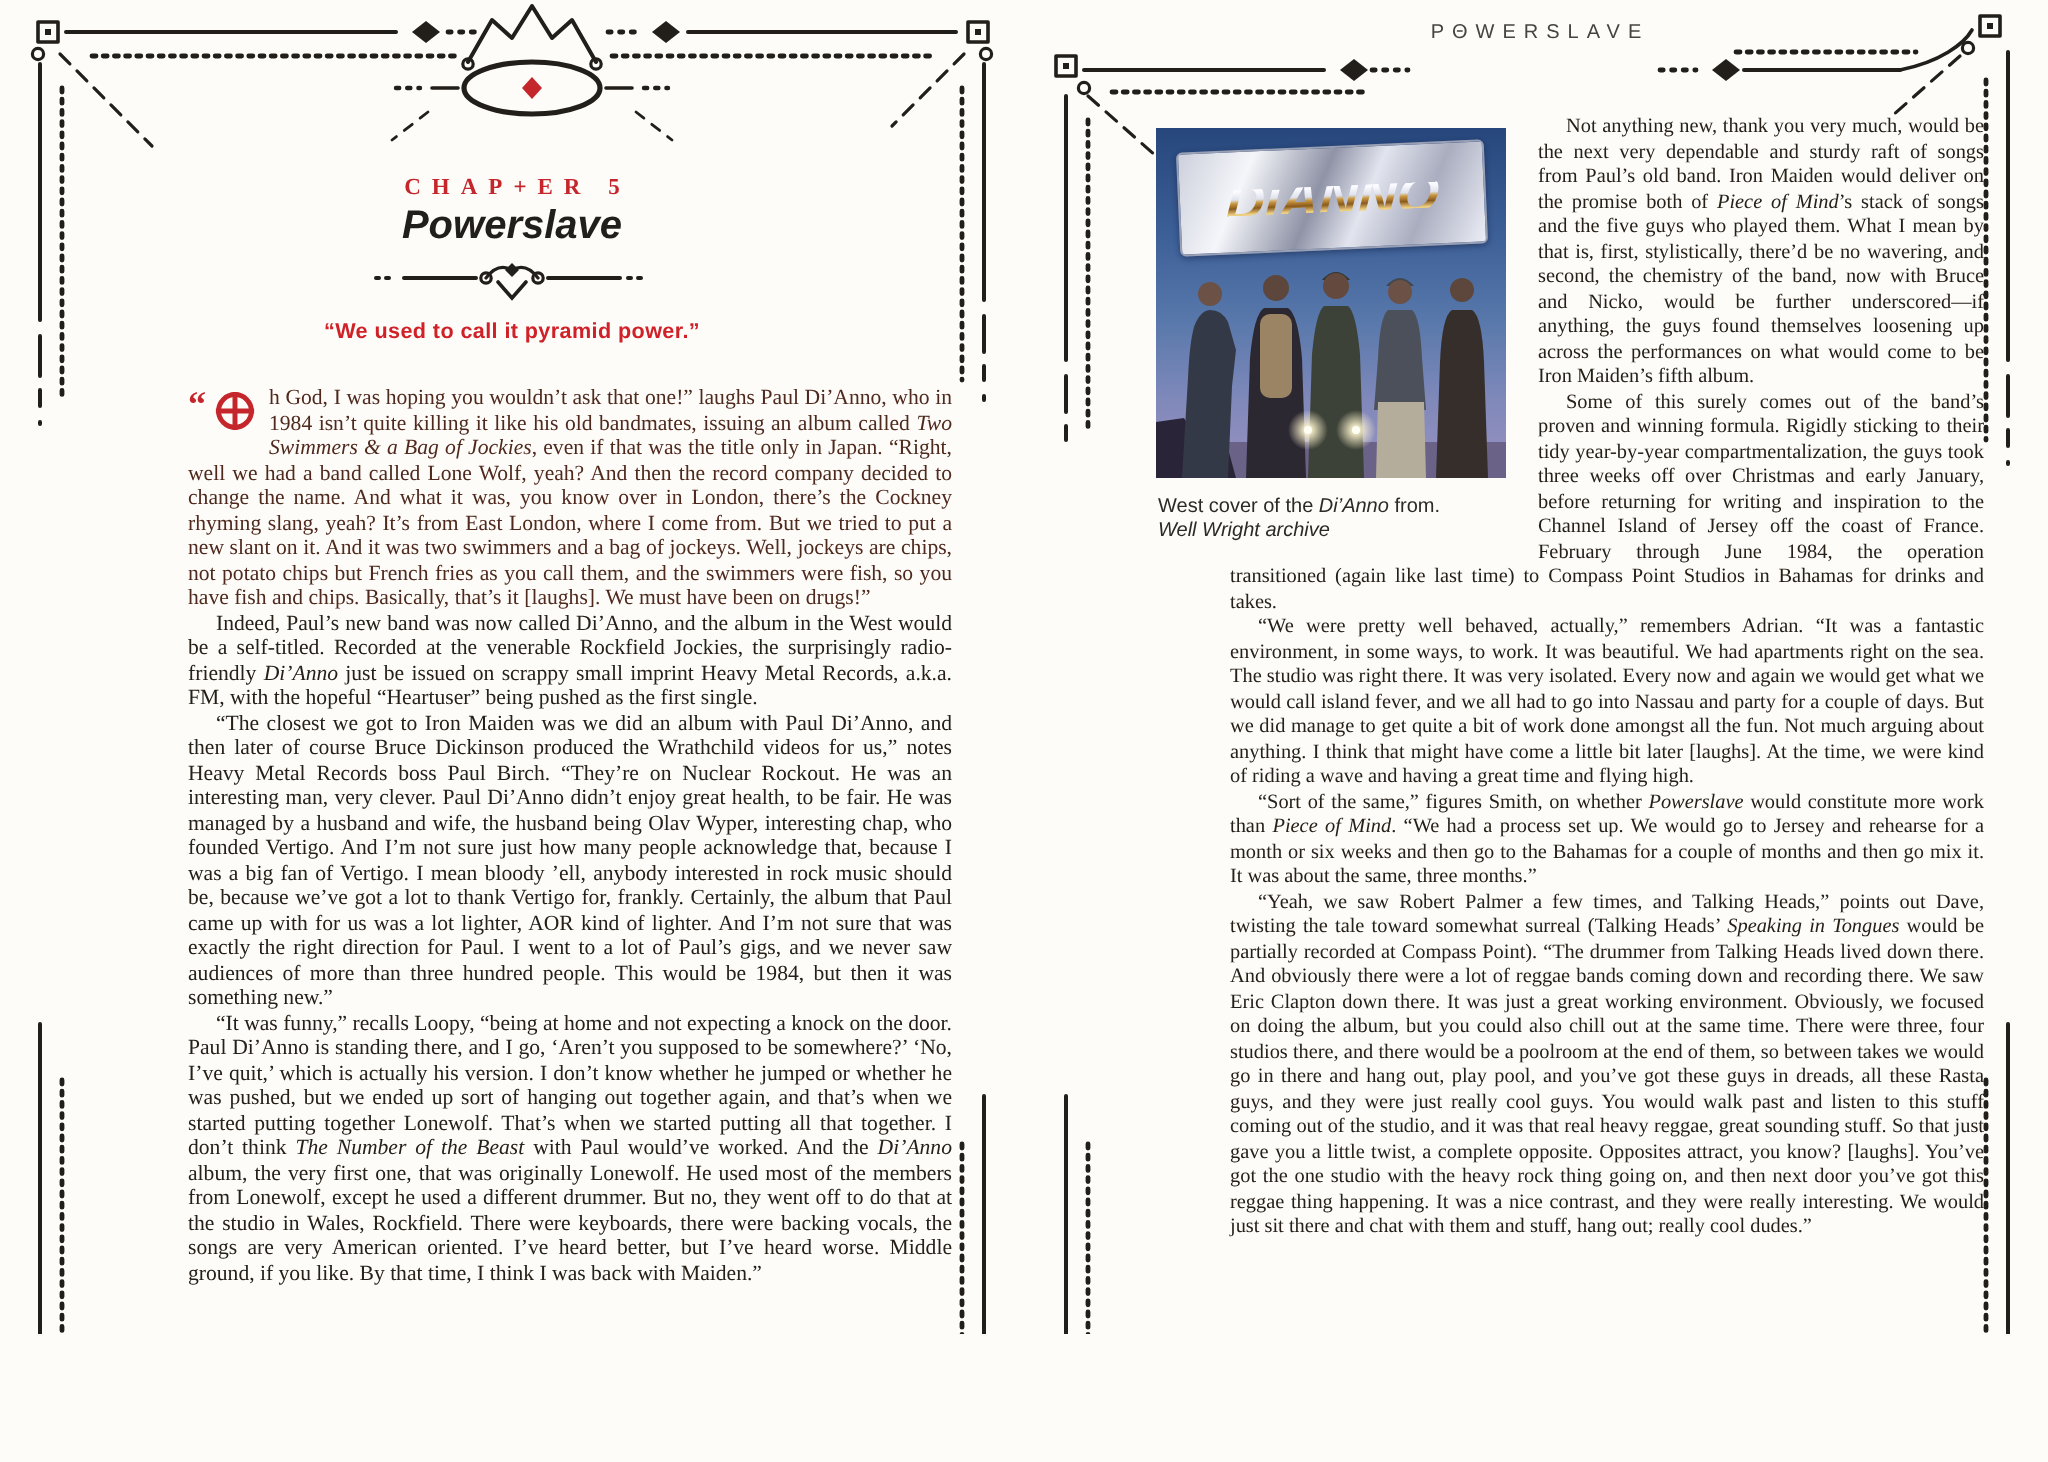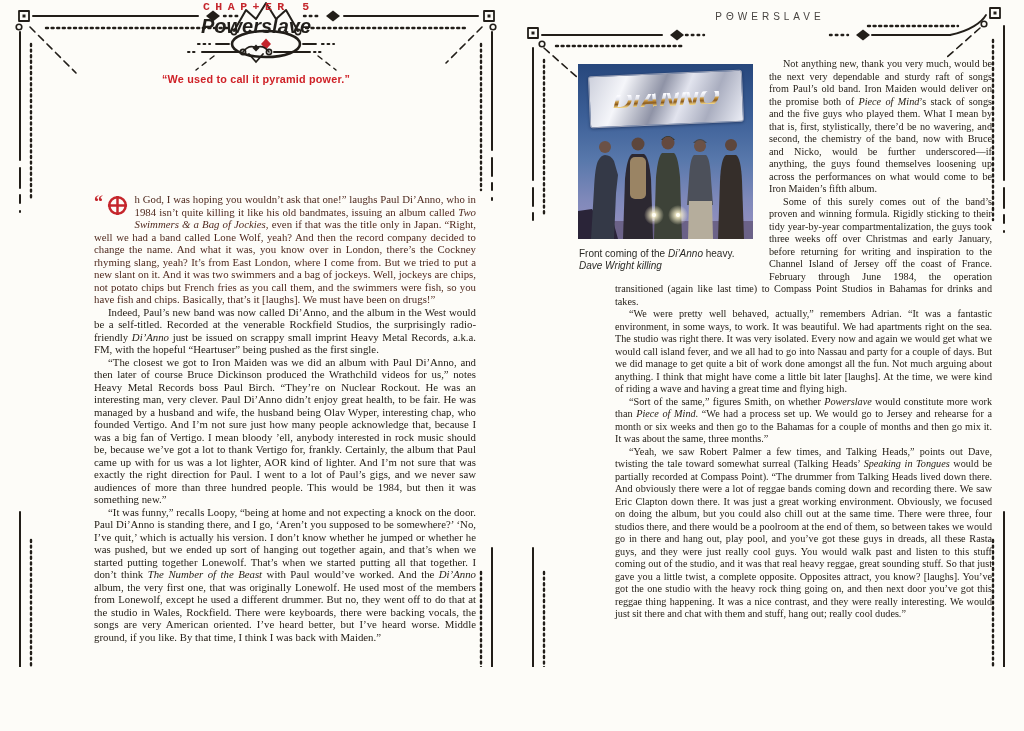--- a/index.html
+++ b/index.html
@@ -5,21 +5,21 @@
   html,body{margin:0;padding:0;background:#ffffff;}
   .spread{position:relative;width:1024px;height:731px;background:#fdfcf8;overflow:hidden;
           font-family:"Liberation Serif",serif;}
   .page{position:absolute;top:0;width:512px;height:667px;overflow:hidden;}
   .page.left{left:0;}
   .page.right{left:512px;}
   .frame{position:absolute;left:0;top:0;width:512px;height:731px;pointer-events:none;}
 
   
   .chap-head{position:absolute;left:0;top:0;width:512px;text-align:center;}
-  .chap-label{font-family:Liberation Mono, monospace;font-weight:bold;
+  .chap-label{margin-top:88px;font-family:Liberation Serif, serif;font-weight:bold;
               font-size:11.5px;letter-spacing:5.5px;text-indent:5.5px;color:#c5262c;}
   .chap-title{margin-top:2px;font-family:"Liberation Sans",sans-serif;font-style:italic;
               font-weight:600;font-size:20px;color:#221f1b;}
   .divider{display:block;margin:5px auto 0;width:140px;height:22px;}
   .epigraph{margin-top:8px;font-family:"Liberation Sans",sans-serif;font-weight:bold;
             font-size:10.8px;letter-spacing:.2px;color:#cf2127;text-align:center;}
 
   
   .body-copy p{margin:0;text-align:justify;padding-left:37px;}
   .it{font-style:italic;}
@@ -159,21 +159,21 @@
     <div class="body-copy left-copy">
       <p class="opening">
         <span class="lead-float">
           <span class="lead-quote">“</span>
           <svg class="lead-symbol" viewBox="0 0 22 22">
             <circle cx="11" cy="11" r="8.6" fill="none" stroke="#c5262c" stroke-width="2.6"></circle>
             <path d="M11 1 V21 M1 11 H21" stroke="#c5262c" stroke-width="2.6" fill="none"></path>
           </svg>
         </span><span><span>h God, I was hoping you wouldn’t ask that one!” laughs Paul Di’Anno, who in 1984 isn’t quite killing it like his old bandmates, issuing an album called </span><span class="it">Two Swimmers &amp; a Bag of Jockies</span><span>, even if that was the title only in Japan. “Right, well we had a band called Lone Wolf, yeah? And then the record company decided to change the name. And what it was, you know over in London, there’s the Cockney rhyming slang, yeah? It’s from East London, where I come from. But we tried to put a new slant on it. And it was two swimmers and a bag of jockeys. Well, jockeys are chips, not potato chips but French fries as you call them, and the swimmers were fish, so you have fish and chips. Basically, that’s it [laughs]. We must have been on drugs!”</span></span>
       </p>
-      <p class="indent"><span>Indeed, Paul’s new band was now called Di’Anno, and the album in the West would be a self-titled. Recorded at the venerable Rockfield Studios, the surprisingly radio-friendly </span><span class="it">Di’Anno</span><span> just be issued on scrappy small imprint Heavy Metal Records, a.k.a. FM, with the hopeful “Heartuser” being pushed as the first single.</span></p>
+      <p class="indent"><span>Indeed, Paul’s new band was now called Di’Anno, and the album in the West would be a self-titled. Recorded at the venerable Rockfield Jockies, the surprisingly radio-friendly </span><span class="it">Di’Anno</span><span> just be issued on scrappy small imprint Heavy Metal Records, a.k.a. FM, with the hopeful “Heartuser” being pushed as the first single.</span></p>
       <p class="indent"><span>“The closest we got to Iron Maiden was we did an album with Paul Di’Anno, and then later of course Bruce Dickinson produced the Wrathchild videos for us,” notes Heavy Metal Records boss Paul Birch. “They’re on Nuclear Rockout. He was an interesting man, very clever. Paul Di’Anno didn’t enjoy great health, to be fair. He was managed by a husband and wife, the husband being Olav Wyper, interesting chap, who founded Vertigo. And I’m not sure just how many people acknowledge that, because I was a big fan of Vertigo. I mean bloody ’ell, anybody interested in rock music should be, because we’ve got a lot to thank Vertigo for, frankly. Certainly, the album that Paul came up with for us was a lot lighter, AOR kind of lighter. And I’m not sure that was exactly the right direction for Paul. I went to a lot of Paul’s gigs, and we never saw audiences of more than three hundred people. This would be 1984, but then it was something new.”</span></p>
       <p class="indent"><span>“It was funny,” recalls Loopy, “being at home and not expecting a knock on the door. Paul Di’Anno is standing there, and I go, ‘Aren’t you supposed to be somewhere?’ ‘No, I’ve quit,’ which is actually his version. I don’t know whether he jumped or whether he was pushed, but we ended up sort of hanging out together again, and that’s when we started putting together Lonewolf. That’s when we started putting all that together. I don’t think </span><span class="it">The Number of the Beast</span><span> with Paul would’ve worked. And the </span><span class="it">Di’Anno</span><span> album, the very first one, that was originally Lonewolf. He used most of the members from Lonewolf, except he used a different drummer. But no, they went off to do that at the studio in Wales, Rockfield. There were keyboards, there were backing vocals, the songs are very American oriented. I’ve heard better, but I’ve heard worse. Middle ground, if you like. By that time, I think I was back with Maiden.”</span></p>
     </div>
 
     <div class="folio folio-left">162</div>
   </section>
 
   <section class="page right">
 
     <svg class="frame" viewBox="0 0 512 731">
@@ -271,22 +271,22 @@
             <circle cx="153" cy="18" r="6" fill="#5d463c"></circle>
             <path d="M140 112 L142 54 Q143 31 148 28 L158 28 Q163 31 164 54 L166 112 Z" fill="#352e2a"></path>
 
             <circle cx="76" cy="88" r="10" fill="url(#lightA)"></circle>
             <circle cx="76" cy="88" r="2" fill="#fffef5"></circle>
             <circle cx="100" cy="88" r="10" fill="url(#lightA)"></circle>
             <circle cx="100" cy="88" r="2" fill="#fffef5"></circle>
           </svg>
         </div>
         <figcaption class="caption">
-          <div class="cap-line"><span>Front coming of the </span><span class="it">Di’Anno</span><span> heavy.</span></div>
-          <div class="cap-line"><span class="it">Dave Wright killing</span></div>
+          <div class="cap-line"><span>West cover of the </span><span class="it">Di’Anno</span><span> from.</span></div>
+          <div class="cap-line"><span class="it">Well Wright archive</span></div>
         </figcaption>
       </figure>
       <p class="indent"><span>Not anything new, thank you very much, would be the next very dependable and sturdy raft of songs from Paul’s old band. Iron Maiden would deliver on the promise both of </span><span class="it">Piece of Mind</span><span>’s stack of songs and the five guys who played them. What I mean by that is, first, stylistically, there’d be no wavering, and second, the chemistry of the band, now with Bruce and Nicko, would be further underscored—if anything, the guys found themselves loosening up across the performances on what would come to be Iron Maiden’s fifth album.</span></p>
       <p class="indent"><span>Some of this surely comes out of the band’s proven and winning formula. Rigidly sticking to their tidy year-by-year compartmentalization, the guys took three weeks off over Christmas and early January, before returning for writing and inspiration to the Channel Island of Jersey off the coast of France. February through June 1984, the operation transitioned (again like last time) to Compass Point Studios in Bahamas for drinks and takes.</span></p>
       <p class="indent"><span>“We were pretty well behaved, actually,” remembers Adrian. “It was a fantastic environment, in some ways, to work. It was beautiful. We had apartments right on the sea. The studio was right there. It was very isolated. Every now and again we would get what we would call island fever, and we all had to go into Nassau and party for a couple of days. But we did manage to get quite a bit of work done amongst all the fun. Not much arguing about anything. I think that might have come a little bit later [laughs]. At the time, we were kind of riding a wave and having a great time and flying high.</span></p>
       <p class="indent"><span>“Sort of the same,” figures Smith, on whether </span><span class="it">Powerslave</span><span> would constitute more work than </span><span class="it">Piece of Mind</span><span>. “We had a process set up. We would go to Jersey and rehearse for a month or six weeks and then go to the Bahamas for a couple of months and then go mix it. It was about the same, three months.”</span></p>
       <p class="indent"><span>“Yeah, we saw Robert Palmer a few times, and Talking Heads,” points out Dave, twisting the tale toward somewhat surreal (Talking Heads’ </span><span class="it">Speaking in Tongues</span><span> would be partially recorded at Compass Point). “The drummer from Talking Heads lived down there. And obviously there were a lot of reggae bands coming down and recording there. We saw Eric Clapton down there. It was just a great working environment. Obviously, we focused on doing the album, but you could also chill out at the same time. There were three, four studios there, and there would be a poolroom at the end of them, so between takes we would go in there and hang out, play pool, and you’ve got these guys in dreads, all these Rasta guys, and they were just really cool guys. You would walk past and listen to this stuff coming out of the studio, and it was that real heavy reggae, great sounding stuff. So that just gave you a little twist, a complete opposite. Opposites attract, you know? [laughs]. You’ve got the one studio with the heavy rock thing going on, and then next door you’ve got this reggae thing happening. It was a nice contrast, and they were really interesting. We would just sit there and chat with them and stuff, hang out; really cool dudes.”</span></p>
     </div>
 
     <div class="folio folio-right">163</div>

